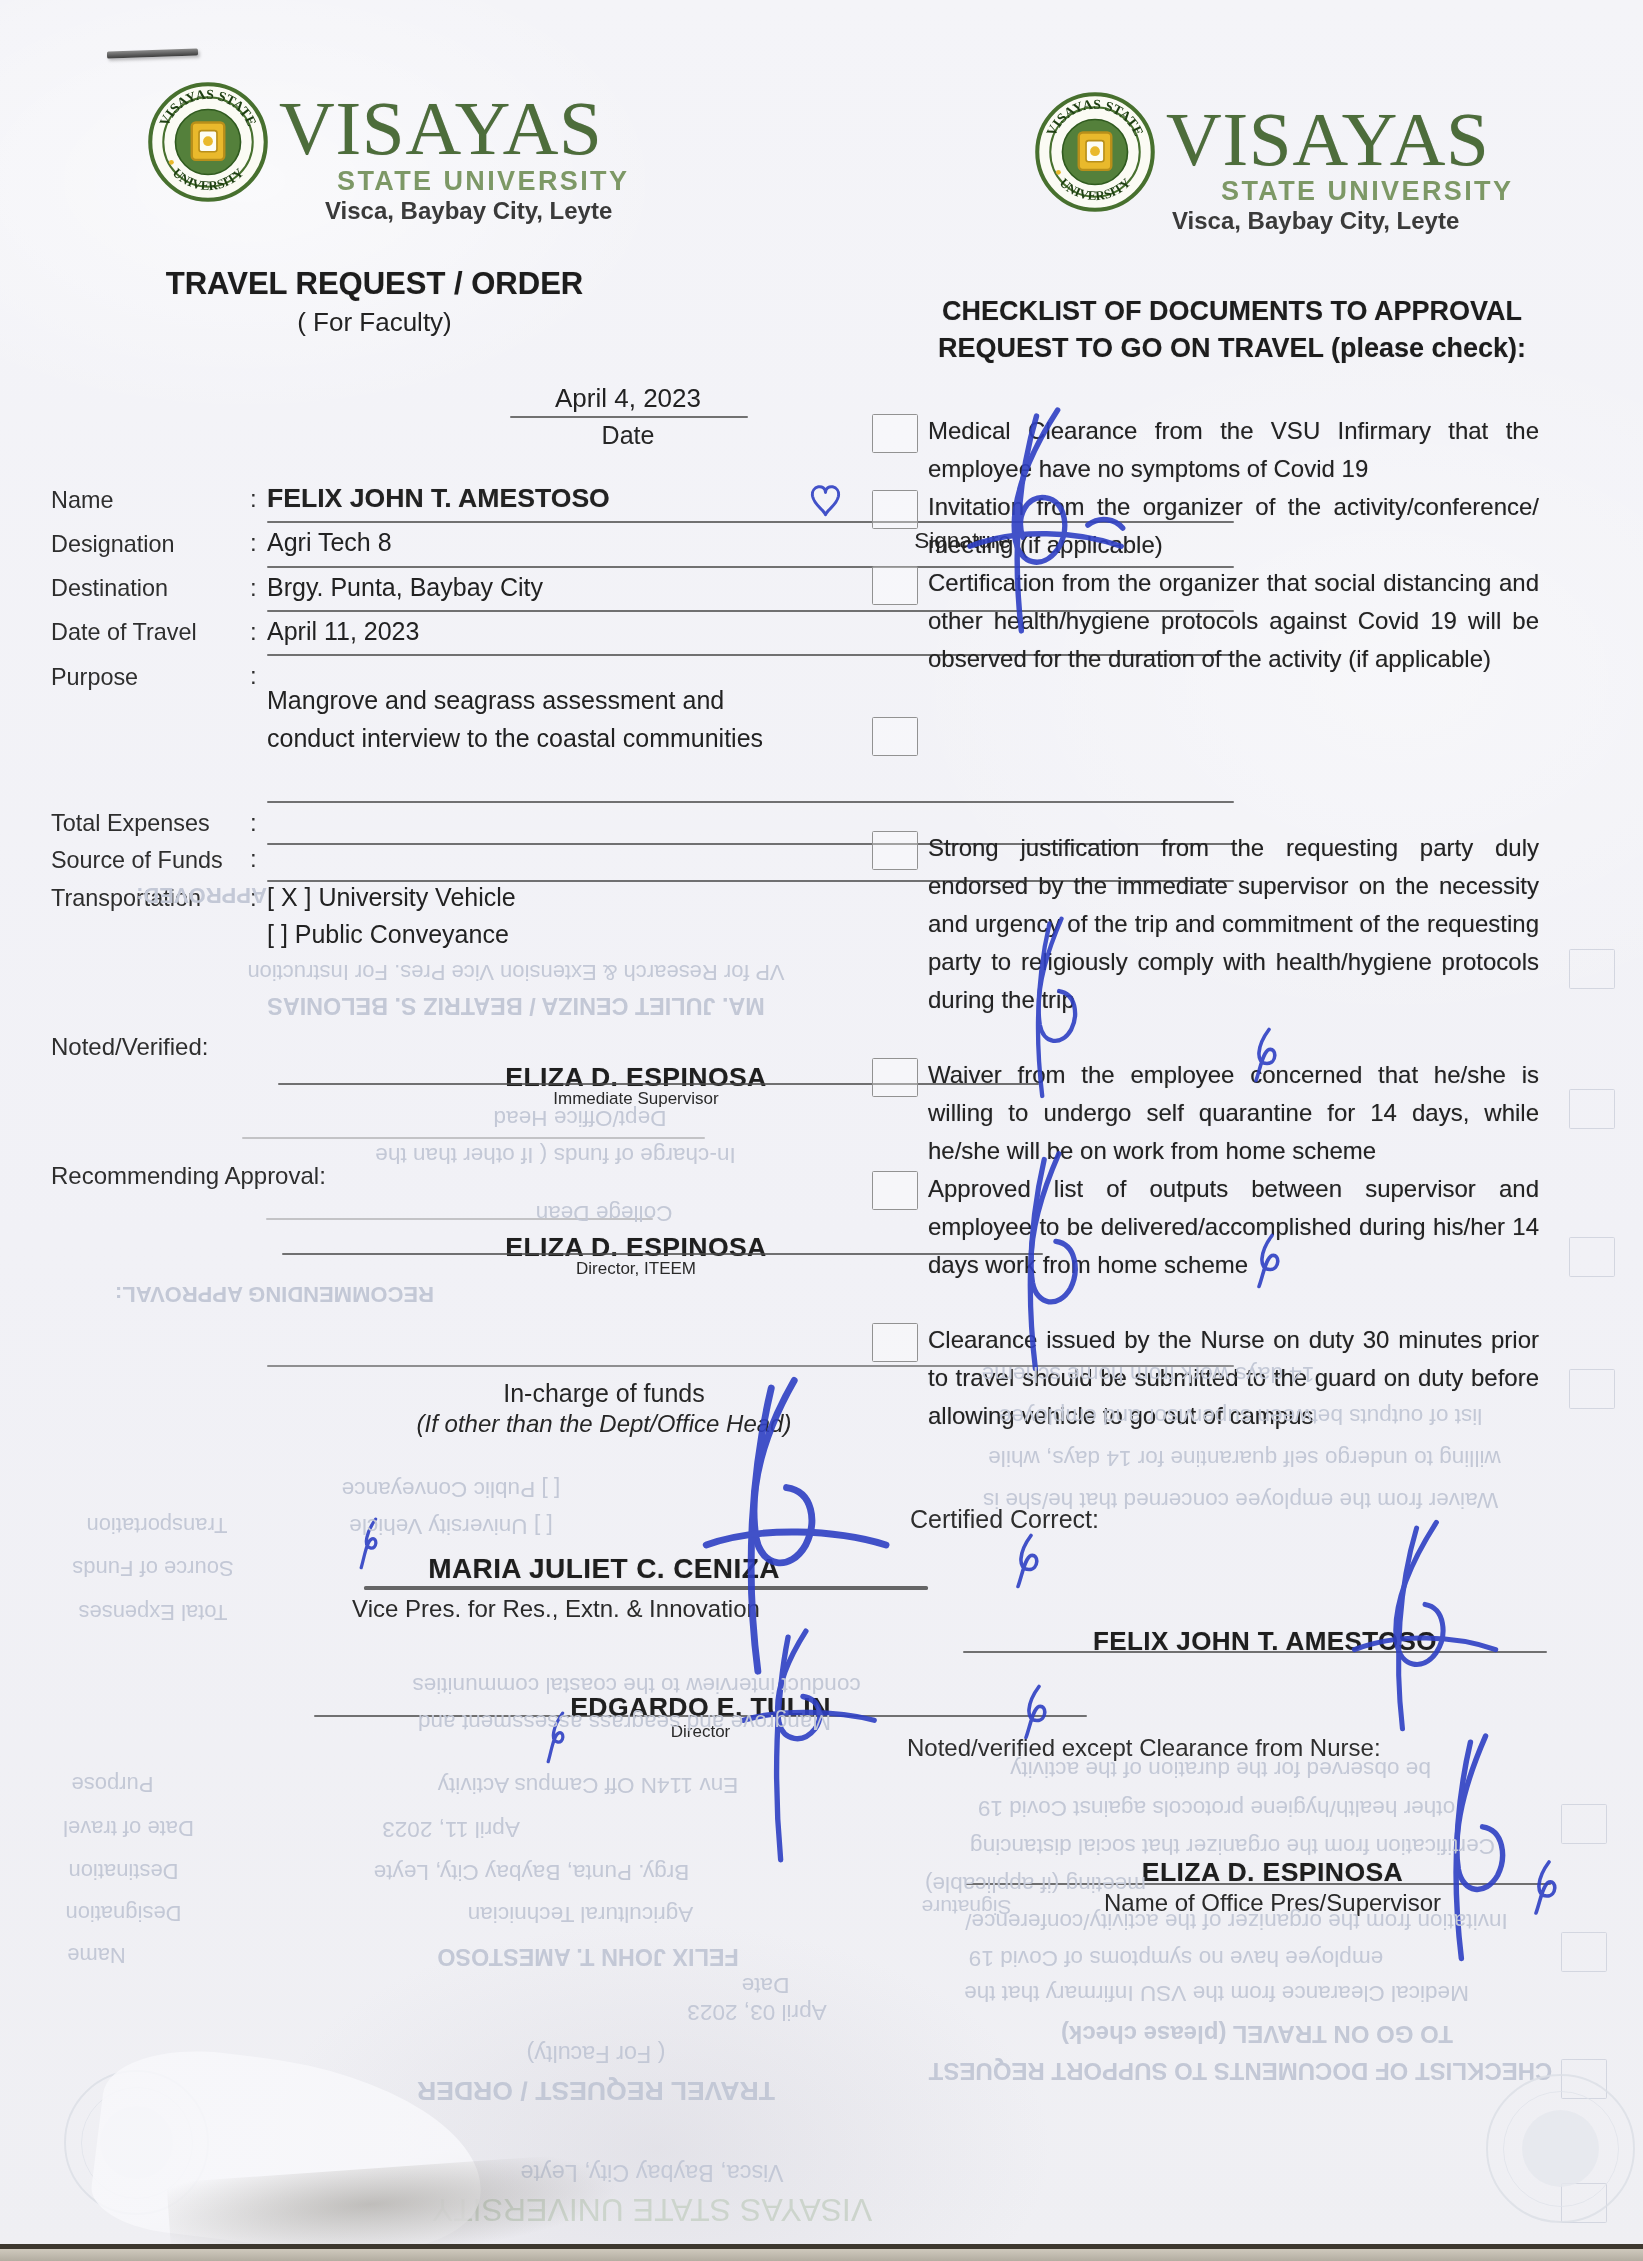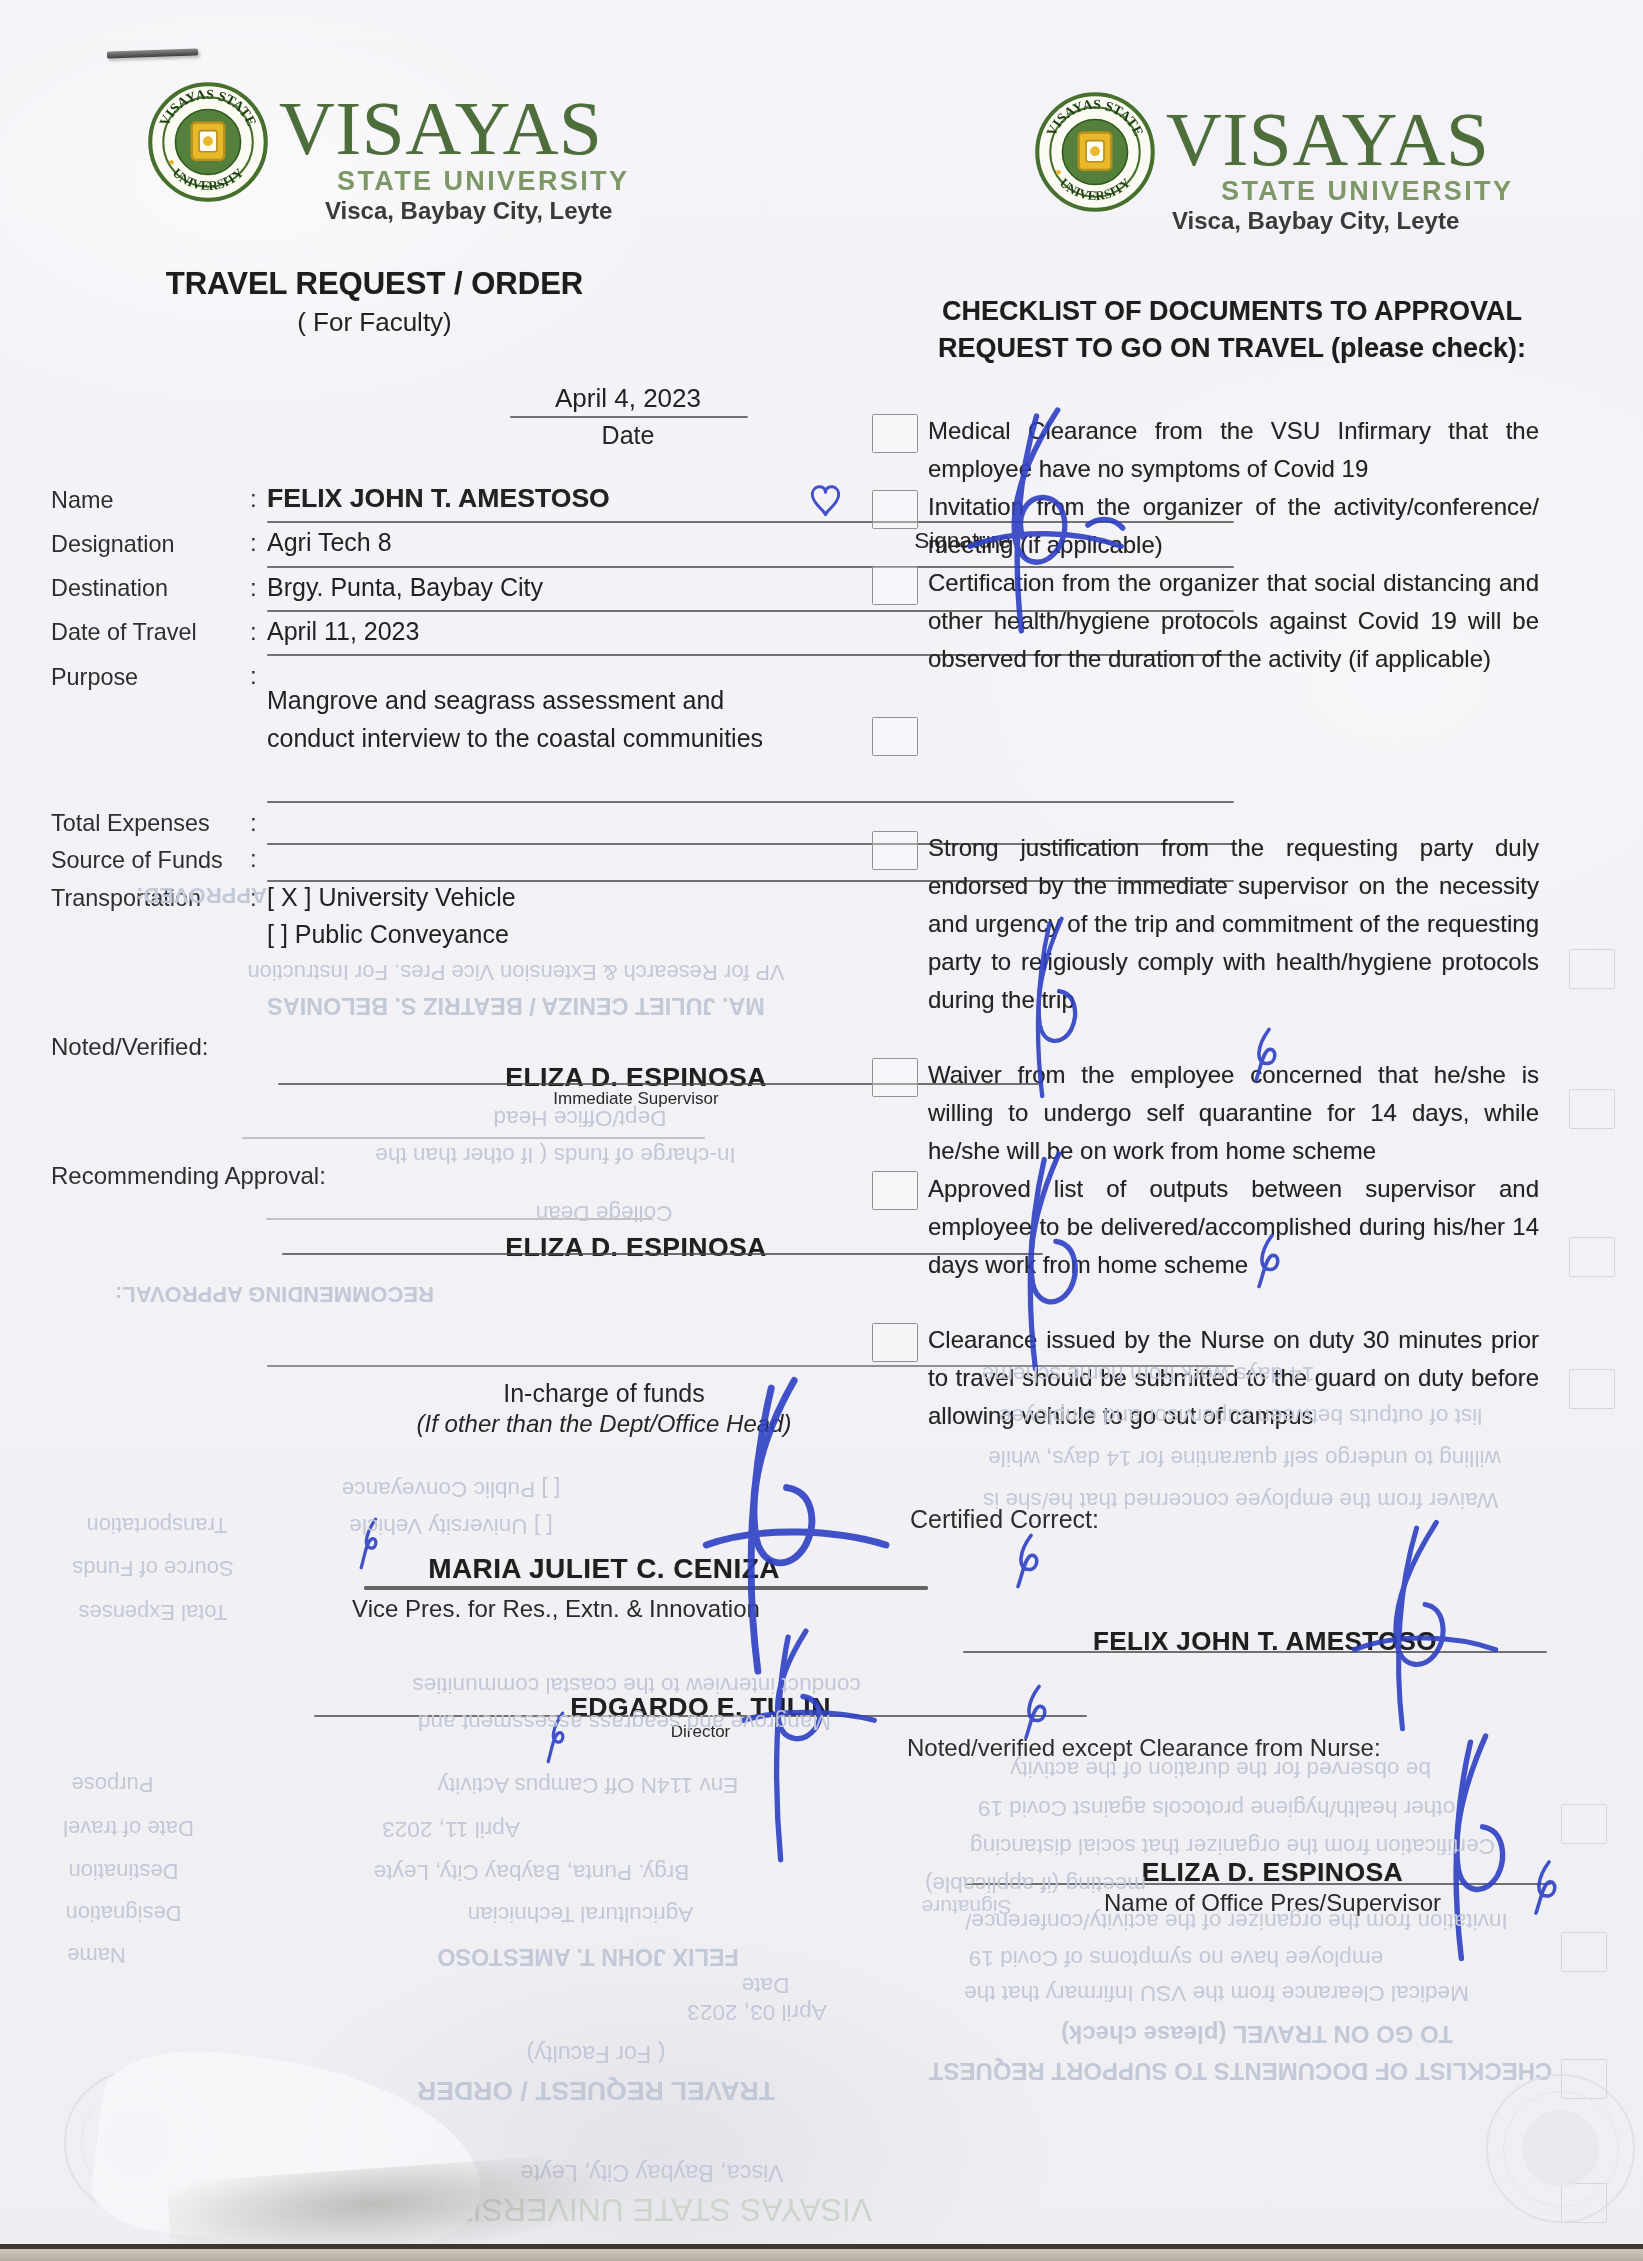--- a/index.html
+++ b/index.html
@@ -145,20 +145,21 @@
   <div class="abs cname ink" style="left:338px;top:1062px;width:596px;">ELIZA D. ESPINOSA</div>
   <div class="hline" style="left:278px;top:1083px;width:761px;"></div>
   <div class="abs crole" style="left:338px;top:1089px;width:596px;">Immediate Supervisor</div>
 
   <div class="hline light" style="left:242px;top:1137px;width:463px;"></div>
 
   <div class="abs lbl" style="left:51px;top:1162px;font-size:24px;">Recommending Approval:</div>
   <div class="hline light" style="left:266px;top:1218px;width:387px;"></div>
   <div class="abs cname ink" style="left:338px;top:1232px;width:596px;">ELIZA D. ESPINOSA</div>
   <div class="hline" style="left:282px;top:1253px;width:761px;"></div>
+  <div class="abs crole" style="left:338px;top:1259px;width:596px;">Director, ITEEM</div>
 
   <div class="hline" style="left:267px;top:1365px;width:967px;opacity:.6;"></div>
   <div class="abs center" style="left:306px;top:1379px;width:596px;font-size:25px;">In-charge  of  funds</div>
   <div class="abs center" style="left:290px;top:1410px;width:628px;font-size:24px;font-style:italic;">(If other than the Dept/Office Head)</div>
 
   <div class="abs cname ink" style="left:322px;top:1553px;width:564px;font-size:28px;">MARIA JULIET C. CENIZA</div>
   <div class="hline" style="left:364px;top:1586px;width:564px;height:4px;opacity:.85;"></div>
   <div class="abs crole" style="left:242px;top:1595px;width:628px;font-size:24px;">Vice Pres. for Res., Extn.  &amp; Innovation</div>
 
   <div class="abs cname ink" style="left:451px;top:1692px;width:499px;">EDGARDO E. TULIN</div>

